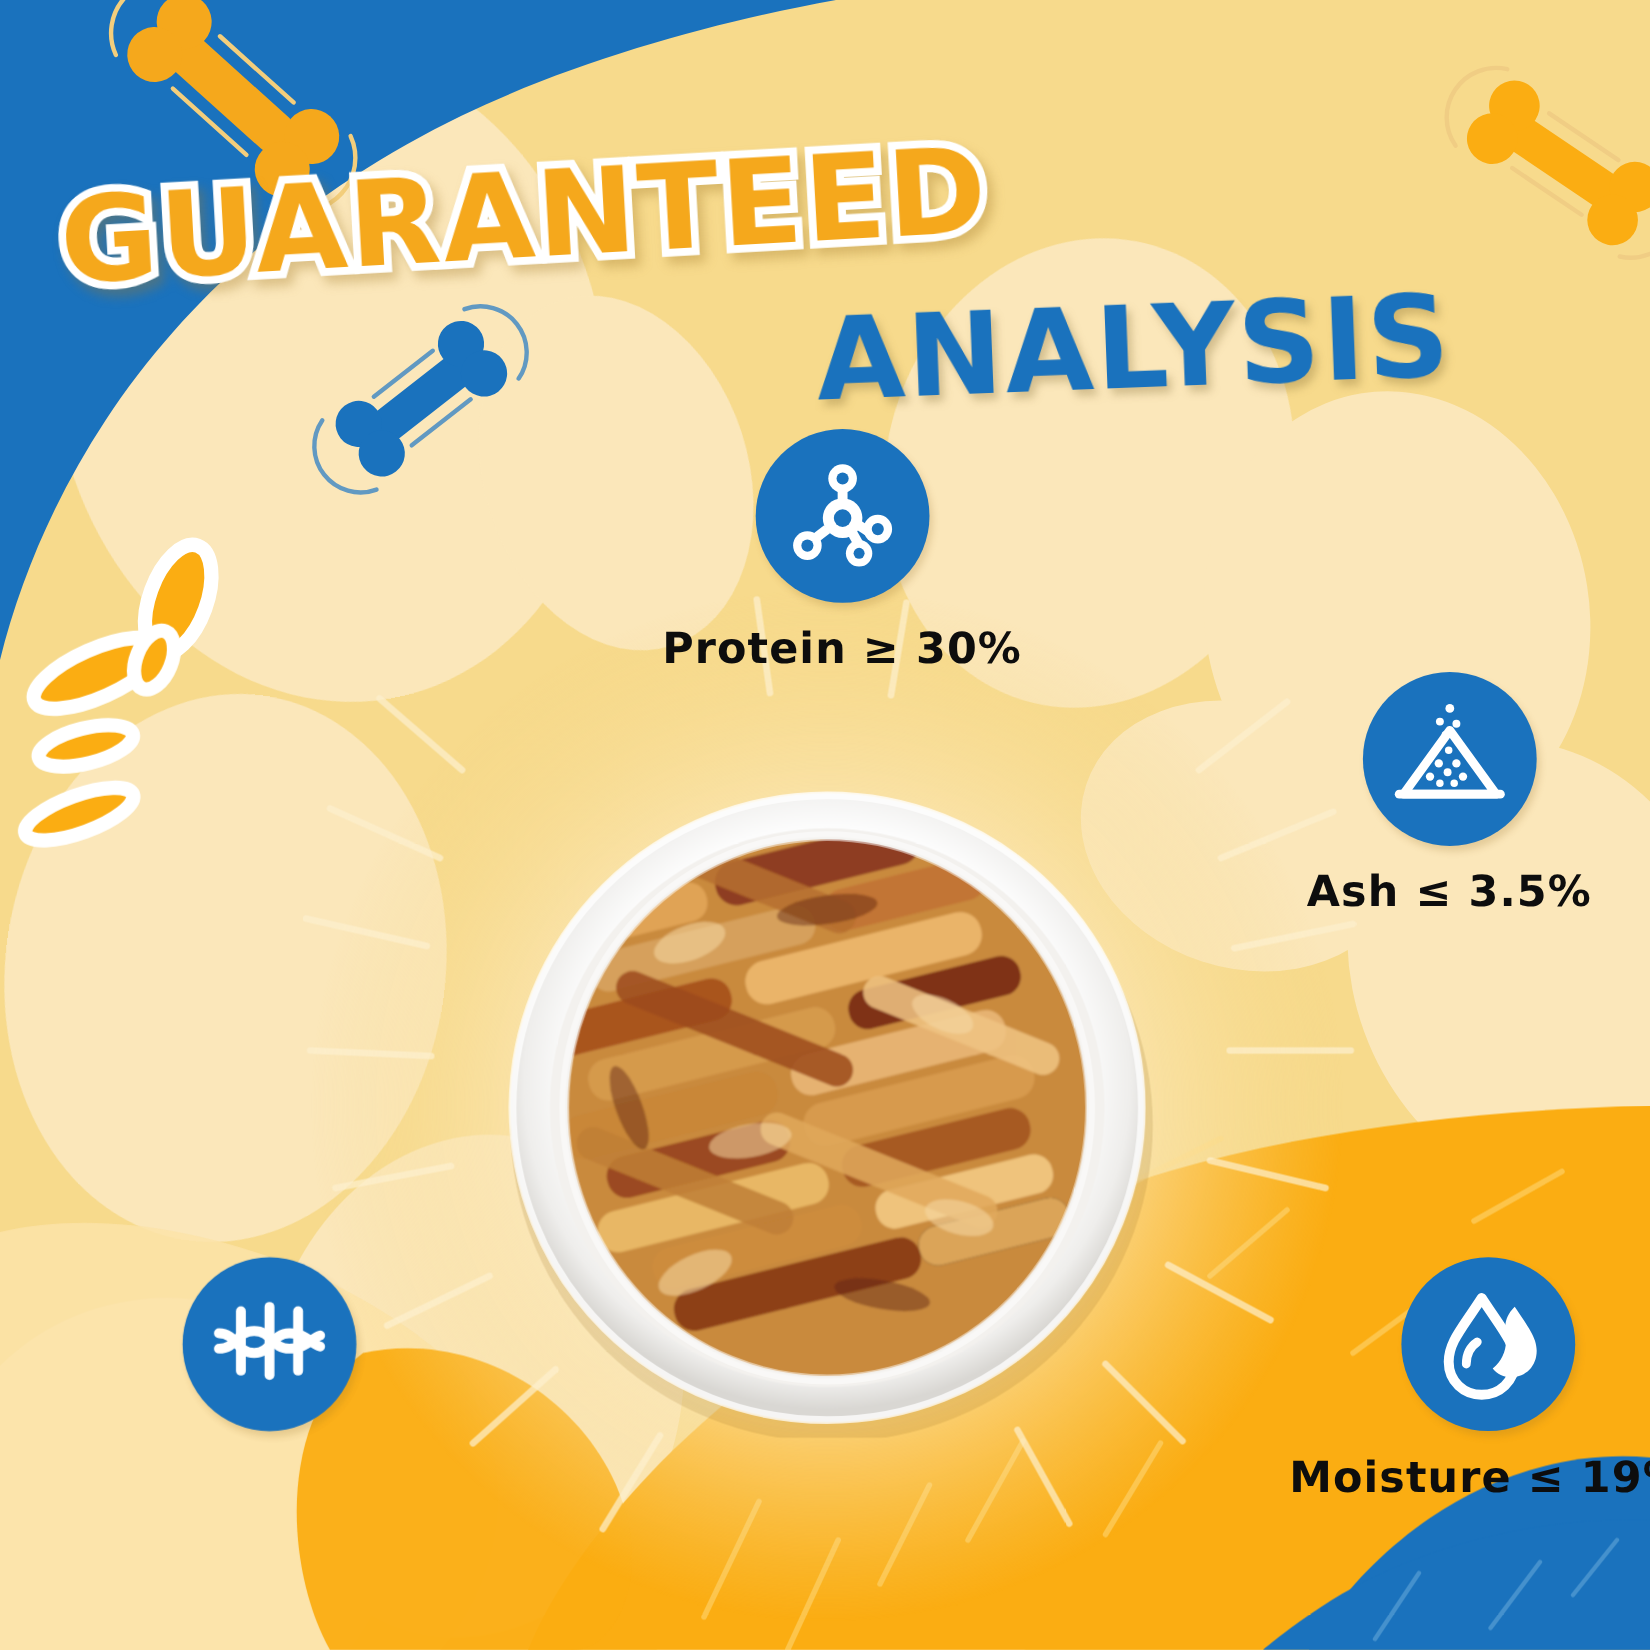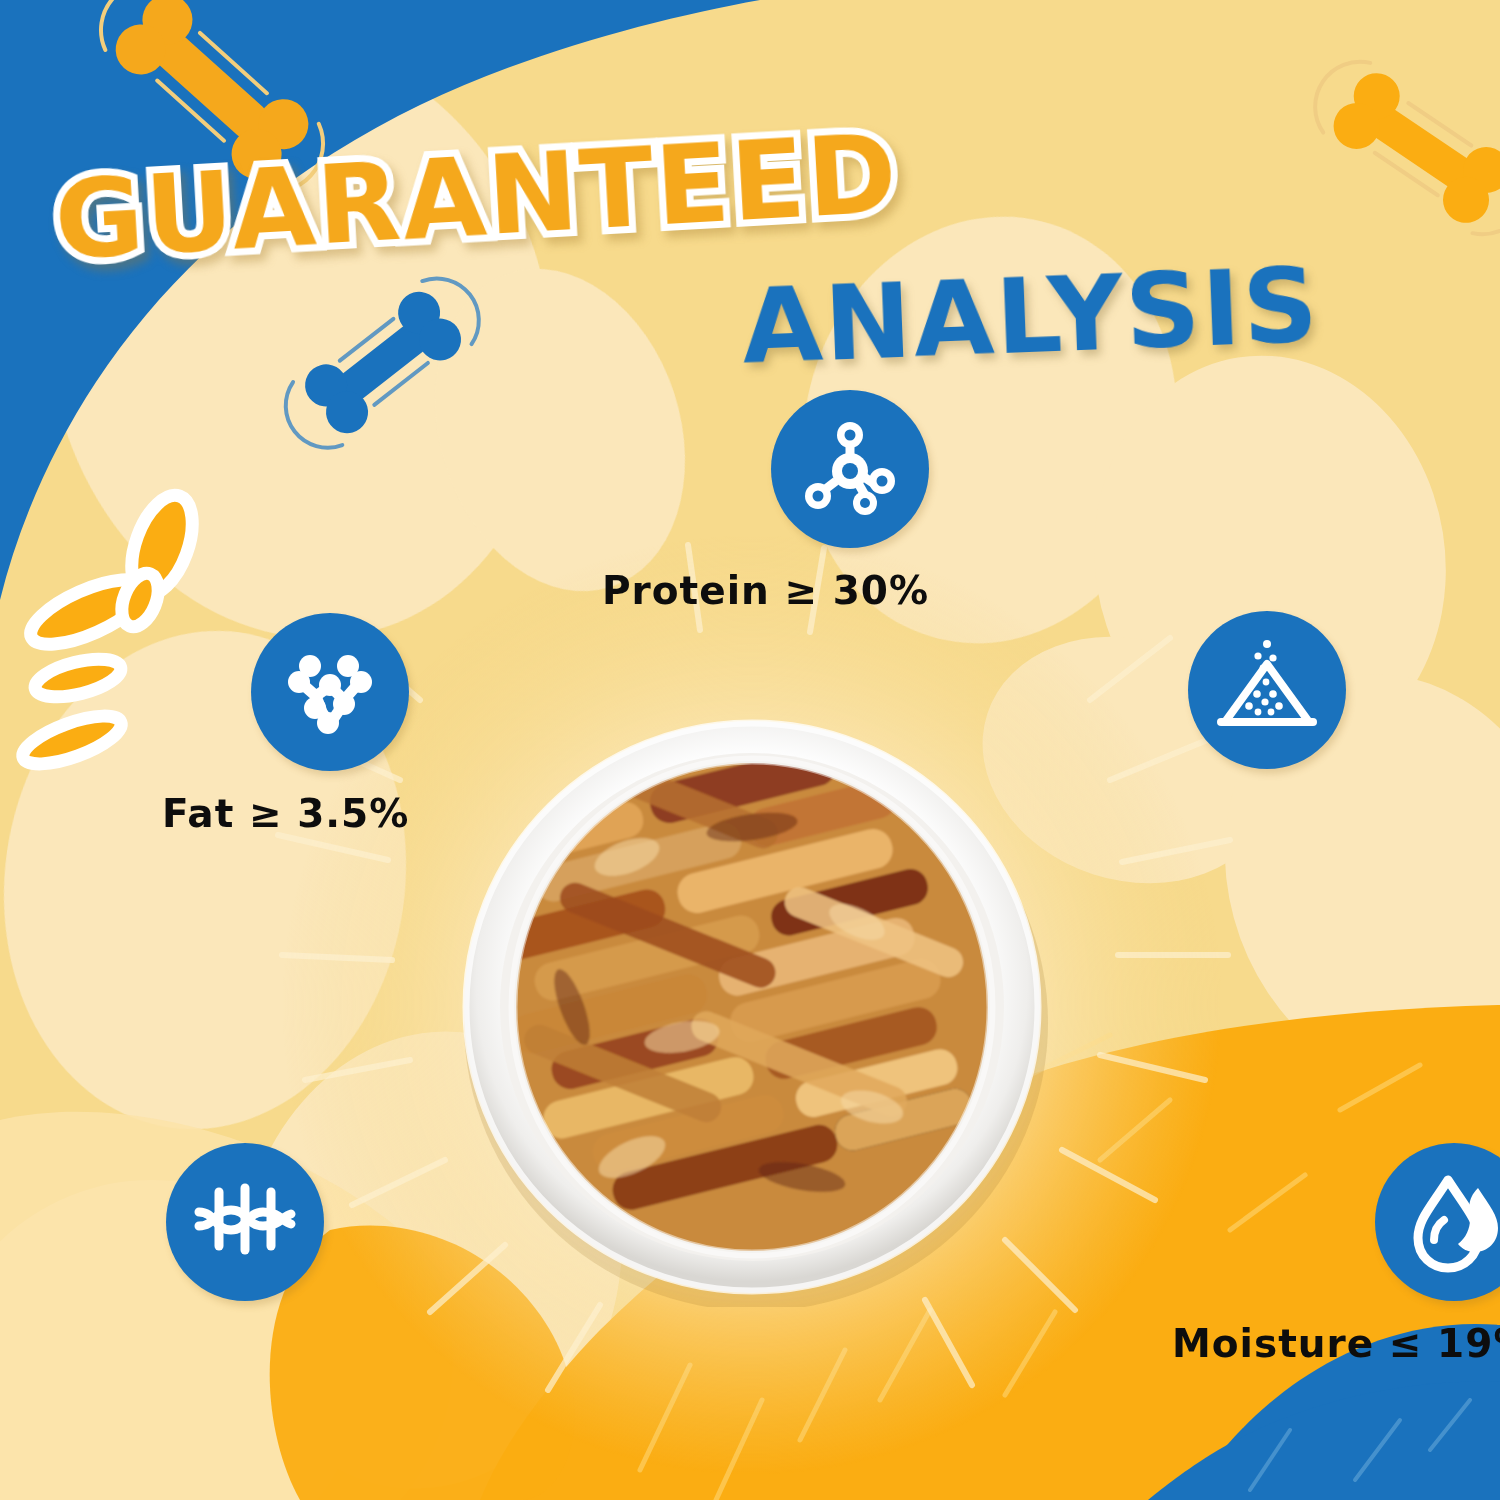--- a/index.html
+++ b/index.html
@@ -35,21 +35,21 @@
   .title-2{
     left:742px;top:196px;
     font-size:104px;
     color:#1a72bd;
     transform:rotate(-2.2deg);
     transform-origin:left center;
     filter:drop-shadow(4px 6px 4px rgba(120,95,40,.30));
   }
 
   
-  .nutrient{position:absolute;display:flex;flex-direction:column;align-items:flex-end;}
+  .nutrient{position:absolute;display:flex;flex-direction:column;align-items:center;}
   .badge{
     width:158px;height:158px;border-radius:50%;
     background:#1a72bd;
     display:flex;align-items:center;justify-content:center;
     box-shadow:3px 5px 7px rgba(150,110,40,.22);
   }
   .badge svg{display:block;}
   .nutrient-label{
     margin-top:20px;
     font-family:"DejaVu Sans", sans-serif;
@@ -335,39 +335,20 @@
           <circle cx="54" cy="56" r="8"></circle>
           <circle cx="22" cy="81" r="5.5"></circle>
           <circle cx="86" cy="66" r="5.5"></circle>
           <circle cx="69" cy="88" r="5"></circle>
         </g>
       </svg>
     </div>
     <div class="nutrient-label">Protein ≥ 30%</div>
   </div>
 
-  <div class="nutrient" id="n-fat">
-    <div class="badge">
-      <svg width="108" height="108" viewBox="0 0 108 108">
-        <path d="M24 44 L40 58 L54 48 L68 62 L82 46" fill="none" stroke="#ffffff" stroke-width="11" stroke-linecap="round" stroke-linejoin="round"></path>
-        <path d="M40 58 L46 74 L54 86 L62 74 L68 62" fill="none" stroke="#ffffff" stroke-width="11" stroke-linecap="round" stroke-linejoin="round"></path>
-        <g fill="#ffffff">
-          <circle cx="23" cy="44" r="11"></circle>
-          <circle cx="34" cy="28" r="11"></circle>
-          <circle cx="54" cy="47" r="11"></circle>
-          <circle cx="72" cy="28" r="11"></circle>
-          <circle cx="85" cy="44" r="11"></circle>
-          <circle cx="39" cy="70" r="11"></circle>
-          <circle cx="68" cy="66" r="11"></circle>
-          <circle cx="52" cy="85" r="11"></circle>
-        </g>
-      </svg>
-    </div>
-    <div class="nutrient-label">Fat ≥ 3.5%</div>
-  </div>
 
   <div class="nutrient" id="n-ash">
     <div class="badge">
       <svg width="108" height="108" viewBox="0 0 108 108">
         <path d="M12 86 L54 28 L96 86 Z" fill="none" stroke="#ffffff" stroke-width="8" stroke-linejoin="round"></path>
         <line x1="8" y1="86" x2="100" y2="86" stroke="#ffffff" stroke-width="8" stroke-linecap="round"></line>
         <g fill="#ffffff">
           <circle cx="54" cy="8" r="4"></circle>
           <circle cx="45" cy="20" r="3.6"></circle>
           <circle cx="60" cy="22" r="3.6"></circle>
@@ -376,20 +357,21 @@
           <circle cx="44" cy="58" r="3.8"></circle>
           <circle cx="60" cy="58" r="3.8"></circle>
           <circle cx="52" cy="66" r="3.6"></circle>
           <circle cx="36" cy="70" r="3.8"></circle>
           <circle cx="66" cy="70" r="3.8"></circle>
           <circle cx="45" cy="76" r="3.4"></circle>
           <circle cx="58" cy="76" r="3.4"></circle>
         </g>
       </svg>
     </div>
+    <div class="nutrient-label">Ash ≤ 3.5%</div>
   </div>
 
   <div class="nutrient" id="n-fiber">
     <div class="badge">
       <svg width="108" height="108" viewBox="0 0 108 108">
         <g stroke="#ffffff" stroke-width="9" stroke-linecap="round" fill="none">
           <line x1="28" y1="24" x2="28" y2="78"></line>
           <line x1="54" y1="20" x2="54" y2="82"></line>
           <line x1="80" y1="24" x2="80" y2="78"></line>
         </g>

